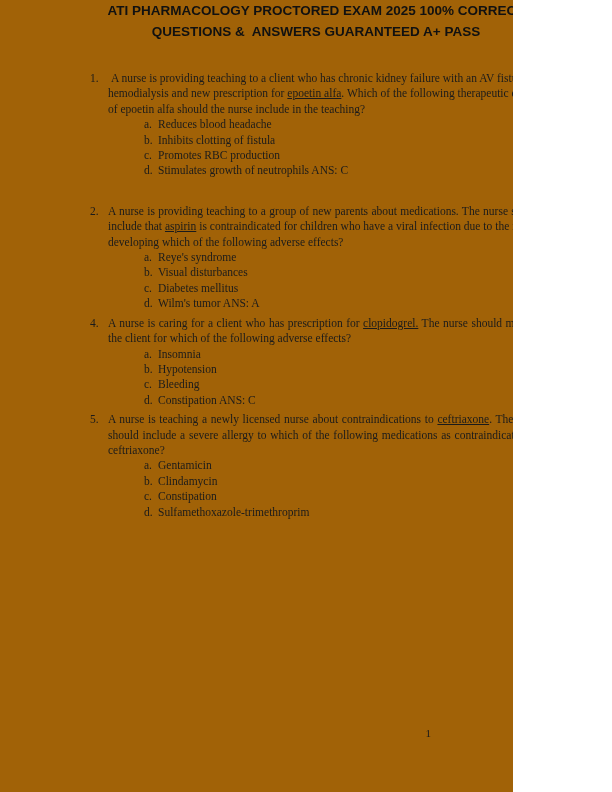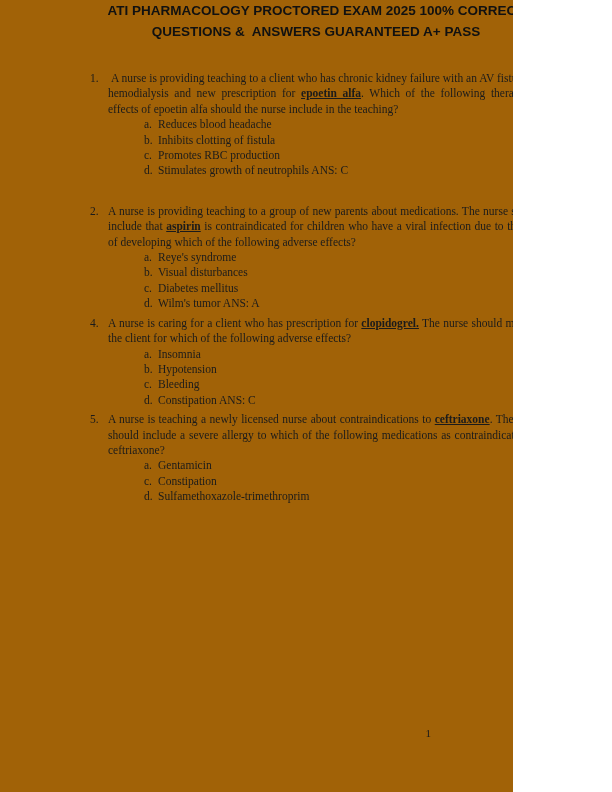--- a/index.html
+++ b/index.html
@@ -32,21 +32,21 @@
   .question { margin-bottom: 4px; }
   .question:first-child { margin-bottom: 25px; }
   .q-text {
     margin: 0;
     padding-left: 18px;
     text-indent: -18px;
     text-align: justify;
   }
   .q-num { display: inline-block; width: 18px; text-indent: 0; }
   .seg {}
-  .emphasis { font-weight: bold; text-decoration: underline; }
+  .emphasis { font-weight: normal; text-decoration: underline; }
   .options { margin-left: 54px; }
   .option {}
   .opt-letter { display: inline-block; width: 14px; }
   .page-number {
     position: absolute;
     top: 727px;
     right: 82px;
     font-size: 11px;
     line-height: 13px;
     color: #1b1b1b;
@@ -88,20 +88,21 @@
           <div class="option"><span class="opt-letter">a.</span><span class="opt-text">Insomnia</span></div>
           <div class="option"><span class="opt-letter">b.</span><span class="opt-text">Hypotension</span></div>
           <div class="option"><span class="opt-letter">c.</span><span class="opt-text">Bleeding</span></div>
           <div class="option"><span class="opt-letter">d.</span><span class="opt-text">Constipation ANS: C</span></div>
         </div>
       </div>
       <div class="question">
         <p class="q-text"><span class="q-num">5.</span><span class="seg">A nurse is teaching a newly licensed nurse about contraindications to </span><span class="seg emphasis">ceftriaxone</span><span class="seg">. The nurse should include a severe allergy to which of the following medications as contraindication to ceftriaxone?</span></p>
         <div class="options">
           <div class="option"><span class="opt-letter">a.</span><span class="opt-text">Gentamicin</span></div>
+          <div class="option"><span class="opt-letter">b.</span><span class="opt-text">Clindamycin</span></div>
           <div class="option"><span class="opt-letter">c.</span><span class="opt-text">Constipation</span></div>
           <div class="option"><span class="opt-letter">d.</span><span class="opt-text">Sulfamethoxazole-trimethroprim</span></div>
         </div>
       </div>
     </div>
 
   <div class="page-number">1</div>
 </div>
 
 </body></html>

